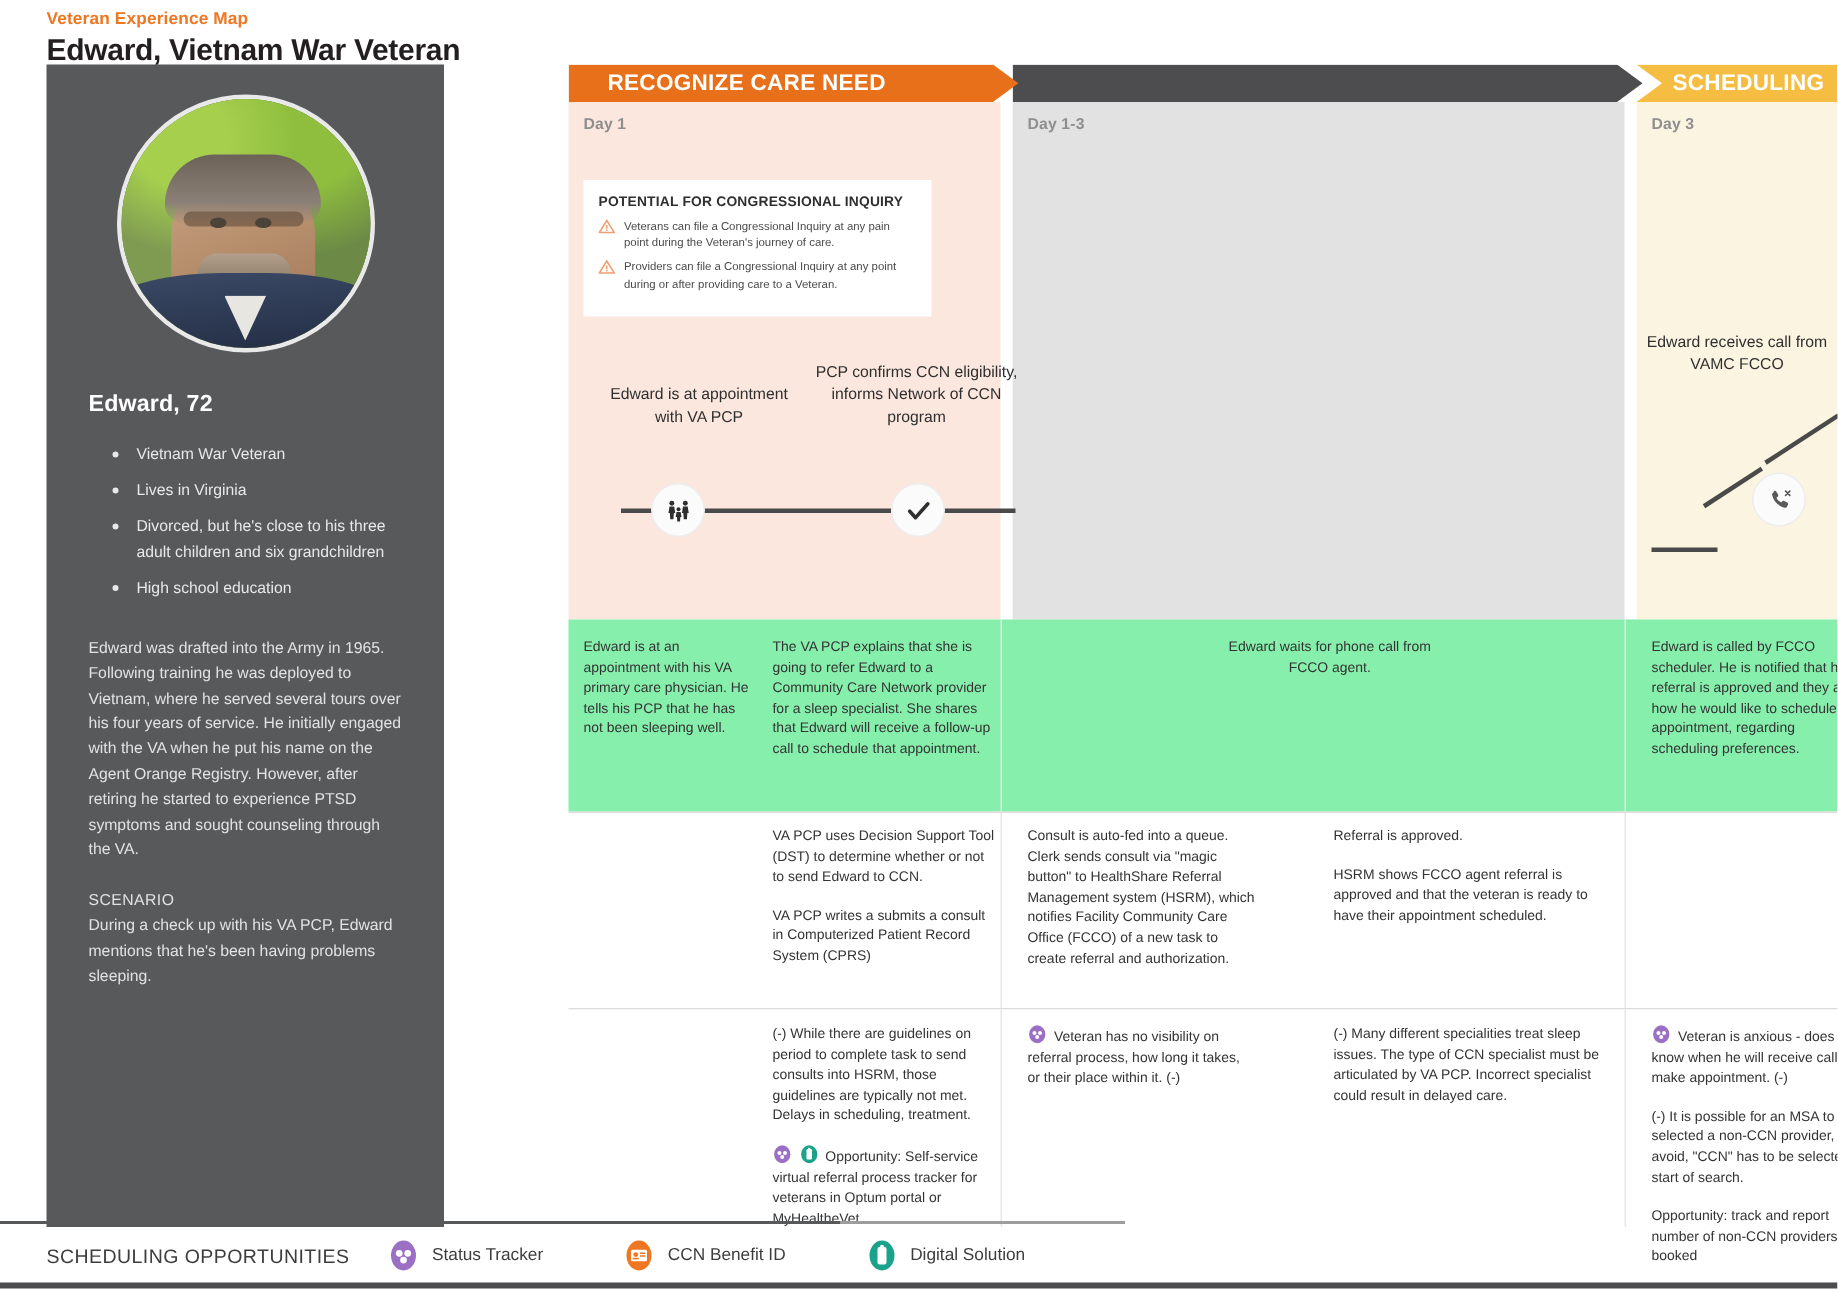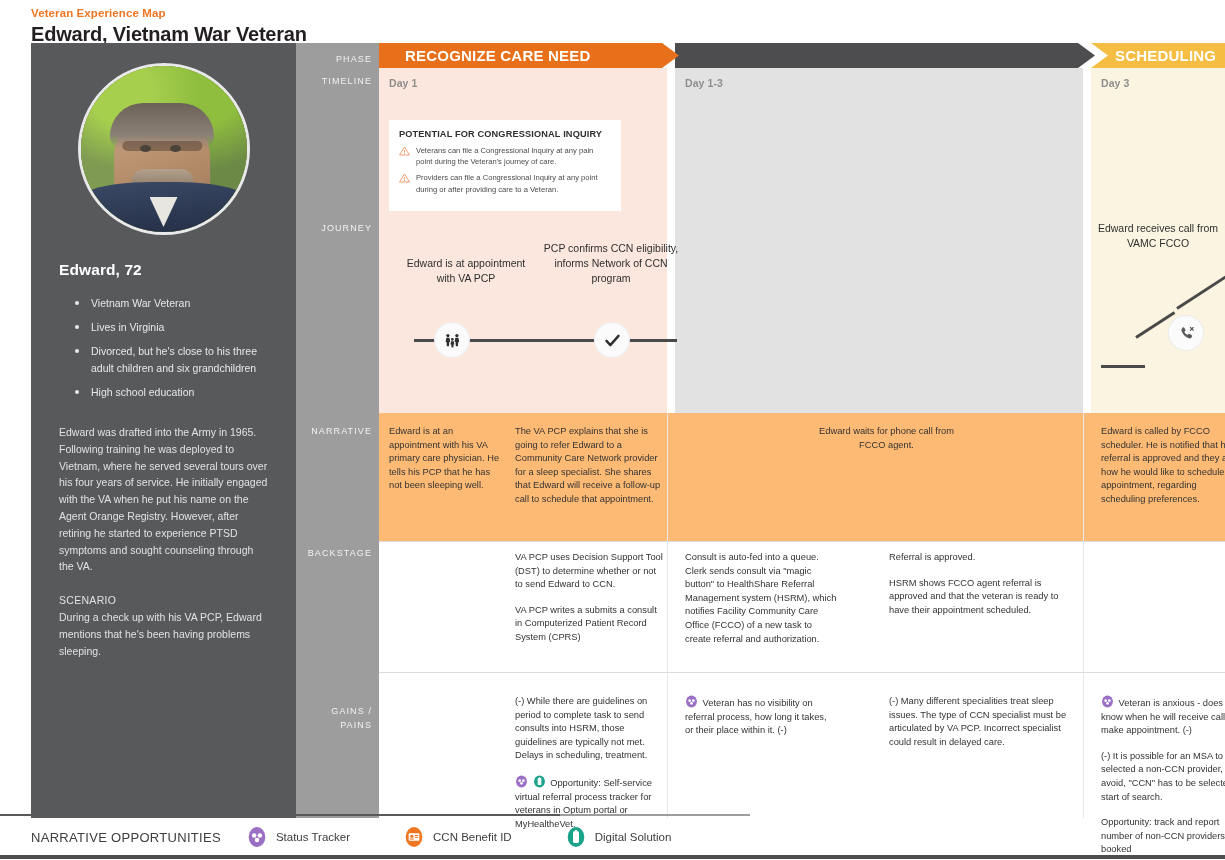--- a/index.html
+++ b/index.html
@@ -162,35 +162,35 @@
     background:#fbfbfb;box-shadow:0 0 0 1px #ededed;
     display:flex;align-items:center;justify-content:center;
   }
   .jtext{
     position:absolute;text-align:center;font-size:10.5px;line-height:15px;
     color:#2f2f2f;
   }
 
   
   .narr{
-    position:absolute;left:0;top:370px;width:846px;height:128px;background:#fdba74;
+    position:absolute;left:0;top:370px;width:846px;height:128px;background:#86efac;
   }
   .narr .nb{position:absolute;top:12px;font-size:9.3px;line-height:13.6px;color:#333;}
   .narr .sep{position:absolute;top:0;width:1px;height:128px;background:#e7e7e7;}
   .band-sep{position:absolute;left:0;width:846px;height:1px;background:#dcdcdc;}
 
   
   .back{position:absolute;left:0;top:499px;width:786px;height:130px;background:#fff;}
   .back .bb{position:absolute;top:9px;font-size:9.3px;line-height:13.6px;color:#333;}
   .back .bb p{margin:0 0 12px 0;}
 
   
   .gains{position:absolute;left:0;top:630px;width:846px;height:145px;background:#fff;}
   .gains .gb{position:absolute;top:10px;font-size:9.3px;line-height:13.6px;color:#333;}
-  .gains .gb p{margin:12px 0 12px 0;}
+  .gains .gb p{margin:0 0 12px 0;}
 
   .ico{display:inline-block;width:13px;height:13px;vertical-align:-2px;margin-right:2px;}
 
   
   .legend{
     position:absolute;left:31px;top:822px;width:1170px;height:30px;
     display:flex;align-items:center;
   }
   .legend .ltitle{
     font-size:13px;color:#3d3d3d;letter-spacing:.3px;margin-right:26px;
@@ -234,28 +234,20 @@
         <li>Divorced, but he's close to his three adult children and six grandchildren</li>
         <li>High school education</li>
       </ul>
       <div class="p-bio">Edward was drafted into the Army in 1965. Following training he was deployed to Vietnam, where he served several tours over his four years of service. He initially engaged with the VA when he put his name on the Agent Orange Registry. However, after retiring he started to experience PTSD symptoms and sought counseling through the VA.</div>
       <div class="p-sub">
         <span class="lbl">SCENARIO</span>
         <span>During a check up with his VA PCP, Edward mentions that he's been having problems sleeping.</span>
       </div>
     </div>
 
-    <div class="rail">
-      <div class="rlab" style="top:9px">PHASE</div>
-      <div class="rlab" style="top:31px">TIMELINE</div>
-      <div class="rlab" style="top:178px">JOURNEY</div>
-      <div class="rlab" style="top:381px">NARRATIVE</div>
-      <div class="rlab" style="top:503px">BACKSTAGE</div>
-      <div class="rlab" style="top:661px">GAINS / PAINS</div>
-    </div>
 
     <div class="grid">
 
       <div class="phases">
         <div class="chev c2"></div>
         <div class="chev c1">RECOGNIZE CARE NEED</div>
         <div class="chev c3">SCHEDULING</div>
       </div>
 
       <div class="cols">
@@ -402,21 +394,21 @@
         </div>
       </div>
 
     </div>
   </div>
 
   <div class="rule2"></div>
   <div class="rule3"></div>
 
   <div class="legend">
-    <div class="ltitle">NARRATIVE OPPORTUNITIES</div>
+    <div class="ltitle">SCHEDULING OPPORTUNITIES</div>
 
     <div class="item">
       <svg class="gl" viewBox="0 0 24 26">
         <ellipse cx="12" cy="13" rx="10" ry="12" fill="#9b6fc4"></ellipse>
         <circle cx="8.6" cy="11.2" r="2.7" fill="#ffffff"></circle>
         <circle cx="15.4" cy="11.2" r="2.7" fill="#ffffff"></circle>
         <circle cx="12" cy="16.6" r="2.7" fill="#ffffff"></circle>
       </svg>
       <span class="lbl">Status Tracker</span>
     </div>

